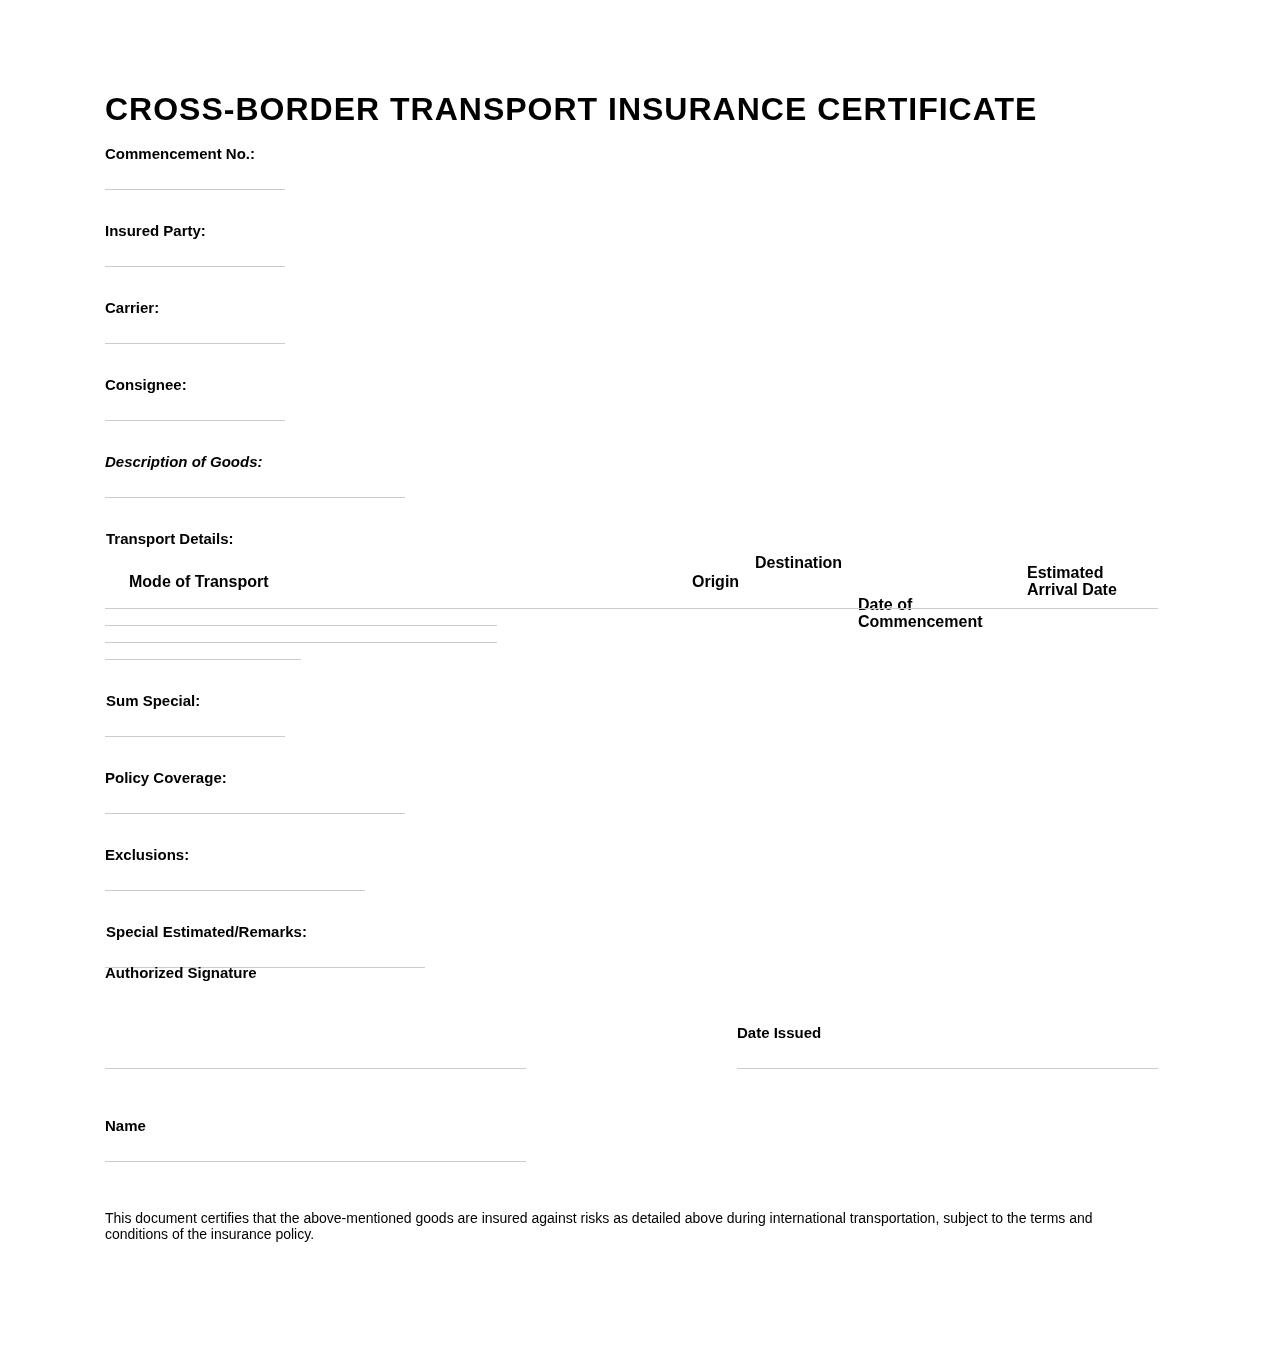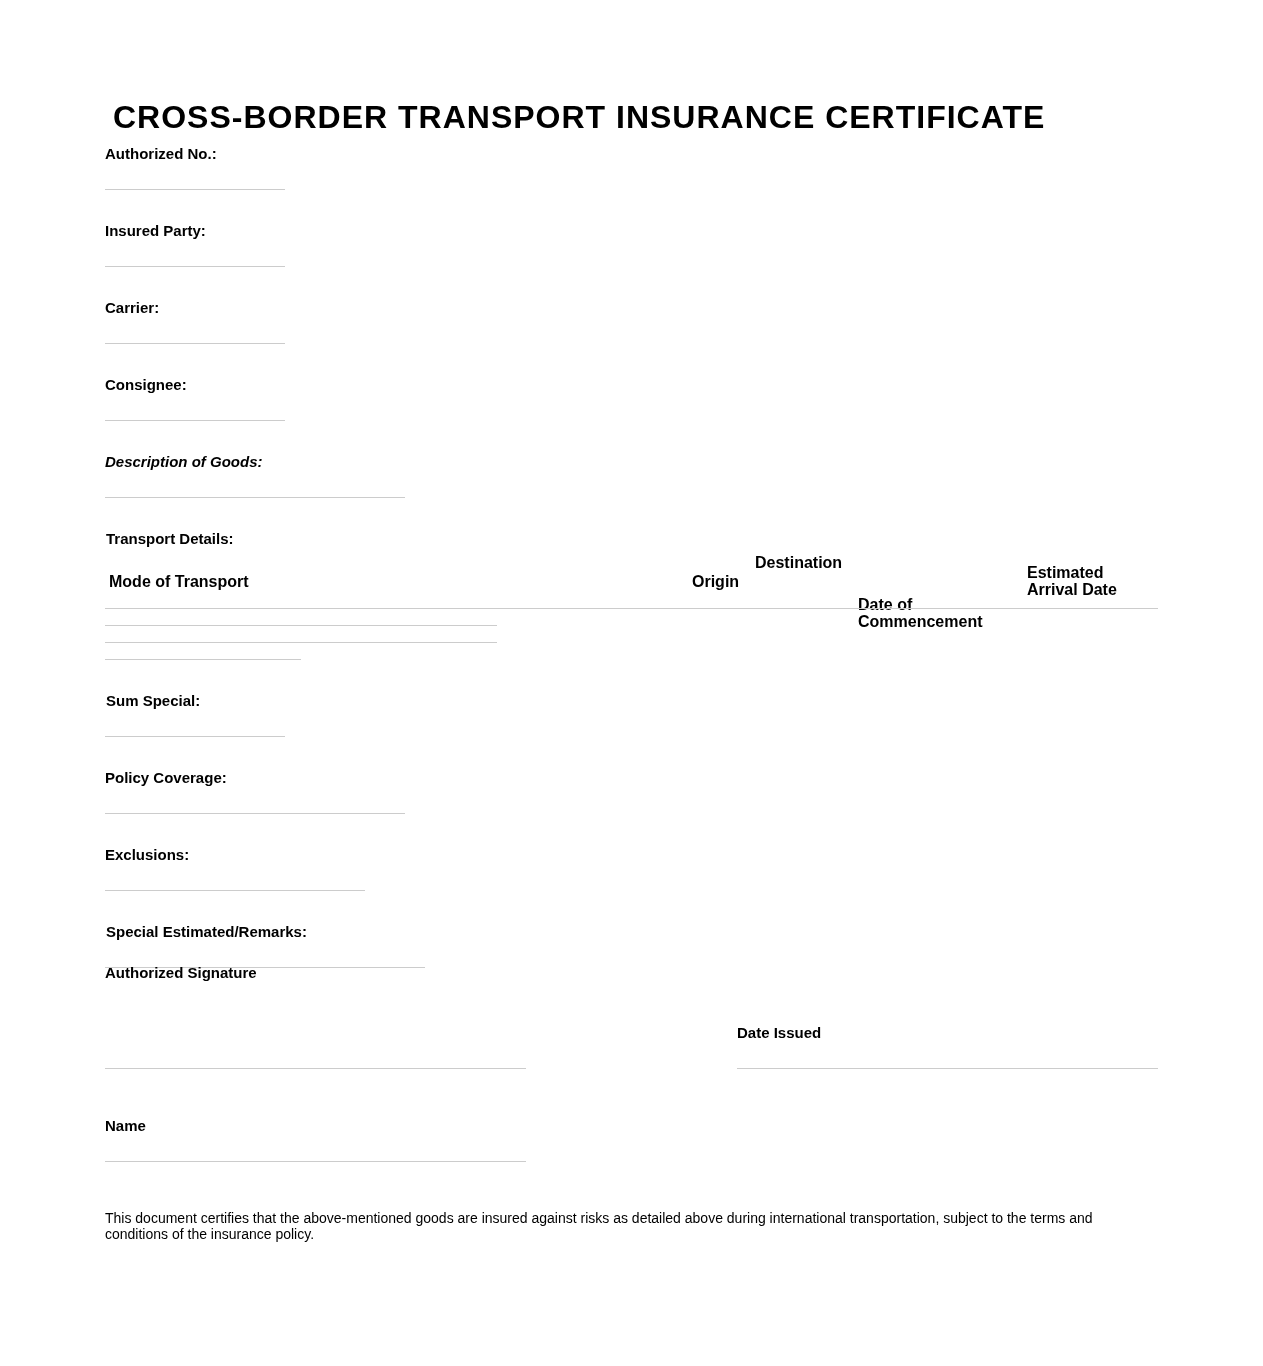--- a/index.html
+++ b/index.html
@@ -17,21 +17,21 @@
     .page {
       position: absolute;
       left: 105px;
       top: 0;
       width: 1053px;
     }
     .title {
       position: absolute;
       left: 0;
       top: 90px;
-      margin: 8px;
+      margin: 0;
       font-size: 32px;
       font-weight: bold;
       letter-spacing: 1px;
       white-space: nowrap;
       line-height: 38px;
     }
     .field-label {
       position: absolute;
       left: 0;
       font-size: 15px;
@@ -61,39 +61,39 @@
       line-height: 16px;
     }
   </style>
 </head>
 <body>
 
 <div class="page">
 
   <h1 class="title">CROSS-BORDER TRANSPORT INSURANCE CERTIFICATE</h1>
 
-  <div class="field-label" style="top:145px;">Authorized No.:</div>
+  <div class="field-label" style="top:145px;">Commencement No.:</div>
   <div class="field-line" style="top:189px; width:180px;"></div>
 
   <div class="field-label" style="top:222px;">Insured Party:</div>
   <div class="field-line" style="top:266px; width:180px;"></div>
 
   <div class="field-label" style="top:299px;">Carrier:</div>
   <div class="field-line" style="top:343px; width:180px;"></div>
 
   <div class="field-label" style="top:376px;">Consignee:</div>
   <div class="field-line" style="top:420px; width:180px;"></div>
 
   <div class="field-label" style="top:453px;font-style:italic;">Description of Goods:</div>
   <div class="field-line" style="top:497px; width:300px;"></div>
 
   <div class="field-label" style="top:530px; left:1px;">Transport Details:</div>
 
   <div>
-    <div class="th" style="left:4px; top:573px;">
+    <div class="th" style="left:24px; top:573px;">
       <span>Mode of Transport</span>
     </div>
     <div class="th" style="left:587px; top:573px;">
       <span>Origin</span>
     </div>
     <div class="th" style="left:650px; top:554px;">
       <span>Destination</span>
     </div>
     <div class="th" style="left:753px; top:596px;">
       <div>Date of</div>

